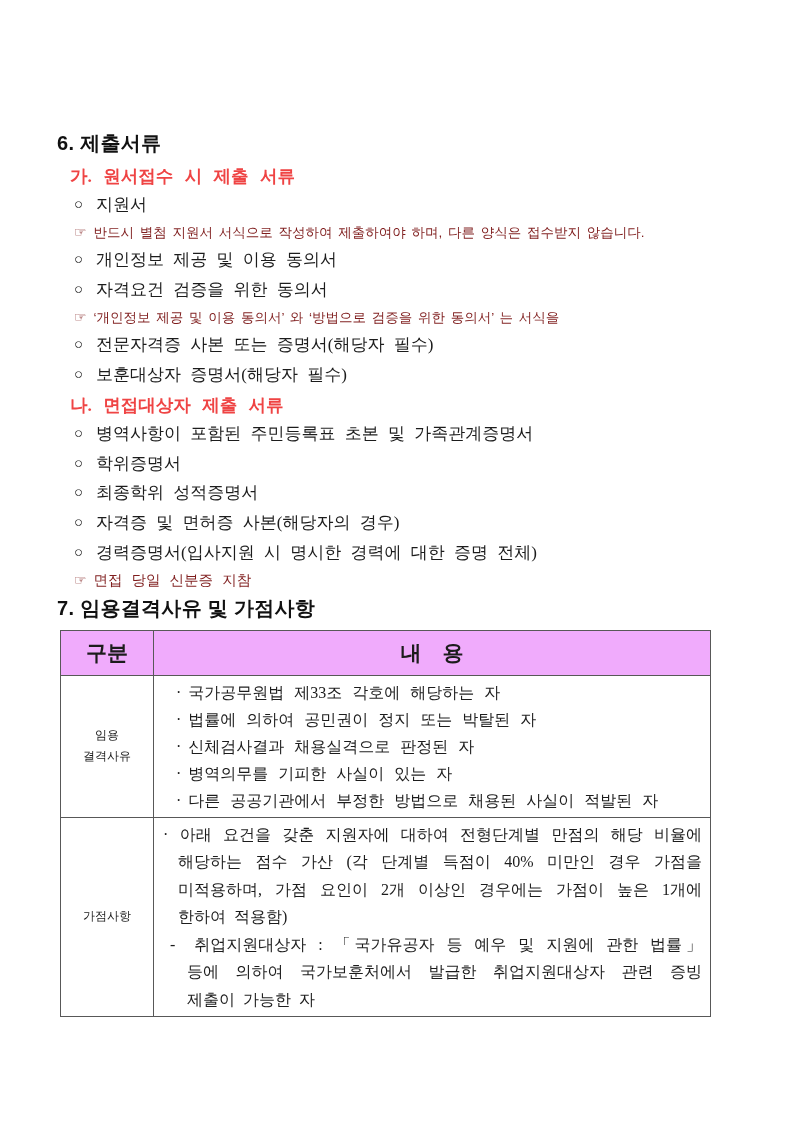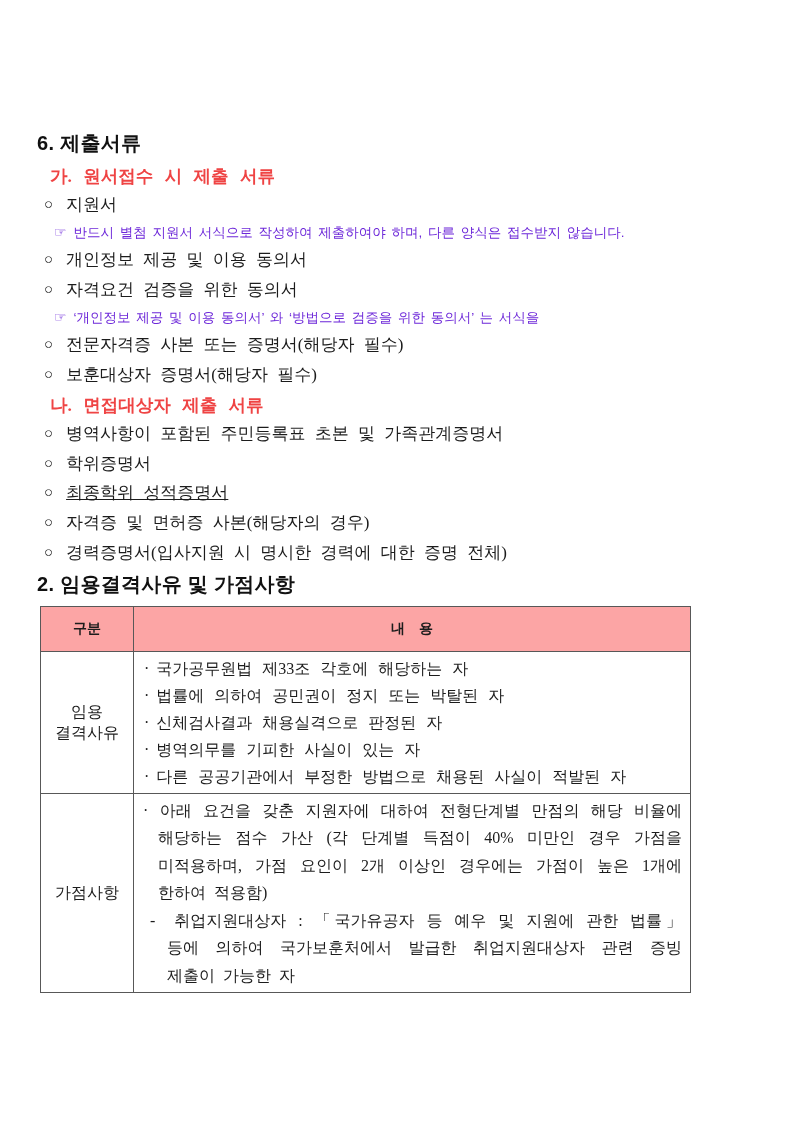--- a/index.html
+++ b/index.html
@@ -9,21 +9,21 @@
     background: #ffffff;
     font-family: "Liberation Serif", serif;
     color: #1c1c1c;
   }
   .page {
     position: relative;
     width: 800px; height: 1131px;
     background: #ffffff;
     overflow: hidden;
   }
-  .content { padding: 130px 70px 0 37px; }
+  .content { padding: 130px 70px 0 57px; }
 
   
   .sec-heading {
     font-family: "Liberation Sans", sans-serif;
     font-weight: bold;
     font-size: 20px;
     line-height: 26px;
     letter-spacing: 0.3px;
     color: #111;
   }
@@ -38,85 +38,86 @@
     margin-left: 13px;
     word-spacing: 7px;
     color: #ef4444;
   }
   #sub-b { margin-top: 2px; }
 
   
   .o-item {
     font-size: 17px;
     line-height: 30px;
-    margin-left: 7px;
+    margin-left: 17px;
     word-spacing: 5px;
     white-space: nowrap;
   }
   .o-item .mk {
     display: inline-block;
     font-size: 15px;
     margin-right: 13px;
     transform: translateY(-1px);
   }
   .o-item.h29 { line-height: 29px; }
-  .o-item.h28 { line-height: 28.5px; text-decoration: underline; }
+  .o-item.h28 { line-height: 28.5px; }
 
   
   .note {
     font-family: "Liberation Sans", sans-serif;
     font-size: 13.5px;
     line-height: 25px;
     margin-left: 17px;
     word-spacing: 2px;
     white-space: nowrap;
-    color: #6d28d9;
+    color: #7f1d1d;
   }
   .note .mk { margin-right: 7px; font-size: 14px; }
   .note-cont { margin-left: 53px; line-height: 24px; }
   .note-id { font-size: 14.5px; line-height: 24px; word-spacing: 5px; }
 
   
   table.tbl {
     border-collapse: collapse;
     table-layout: fixed;
     width: 651px;
     margin: 8px 0 0 3px;
     font-family: "Liberation Serif", serif;
     font-size: 16px;
     color: #1c1c1c;
   }
   .tbl th, .tbl td { border: 1px solid #585858; padding: 0; }
   .col-cat { width: 93px; }
   .tbl thead th {
-    background: #fca5a5;
+    background: #f0abfc;
     height: 45px;
     font-weight: bold;
-    font-size: 14px;
+    font-size: 21px;
     text-align: center;
     vertical-align: middle;
   }
   th.content-h { white-space: pre; }
   td.cat {
     text-align: center;
     vertical-align: middle;
-    font-size: 16px;
+    font-size: 12px;
     line-height: 21px;
   }
   td.body {
     vertical-align: middle;
     padding: 3px 8px 3px 7px;
   }
   td.r1 { height: 135px; }
   td.r2 { height: 193px; }
   .li {
     line-height: 27px;
     word-spacing: 6px;
     white-space: nowrap;
     padding-left: 3px;
+    margin-left: 12px;
   }
   .li .mk { margin-right: 7px; }
   .pline { line-height: 27.5px; word-spacing: 4px; }
   .fill { text-align: justify; text-align-last: justify; }
   .pl-bul { padding-left: 2px; }
   .pl-ind { padding-left: 17px; }
   .pl-dash { padding-left: 9px; }
   .pl-dash .mk { margin-right: 7px; }
   .pl-dind { padding-left: 26px; }
 </style>
@@ -149,22 +150,23 @@
     <div class="o-item"><span class="mk">○</span><span>병역사항이 포함된 주민등록표 초본 및 가족관계증명서</span></div>
 
     <div class="o-item h29"><span class="mk">○</span><span>학위증명서</span></div>
 
     <div class="o-item h28"><span class="mk">○</span><span>최종학위 성적증명서</span></div>
 
     <div class="o-item h29"><span class="mk">○</span><span>자격증 및 면허증 사본(해당자의 경우)</span></div>
 
     <div class="o-item h29"><span class="mk">○</span><span>경력증명서(입사지원 시 명시한 경력에 대한 증명 전체)</span></div>
 
-
-    <div id="heading-7" class="sec-heading">2. 임용결격사유 및 가점사항</div>
+    <div class="note note-id"><span class="mk">☞</span><span>면접 당일 신분증 지참</span></div>
+
+    <div id="heading-7" class="sec-heading">7. 임용결격사유 및 가점사항</div>
 
     <table class="tbl">
       <colgroup>
         <col class="col-cat">
         <col>
       </colgroup>
       <thead>
         <tr>
           <th>구분</th>
           <th class="content-h">내    용</th>

